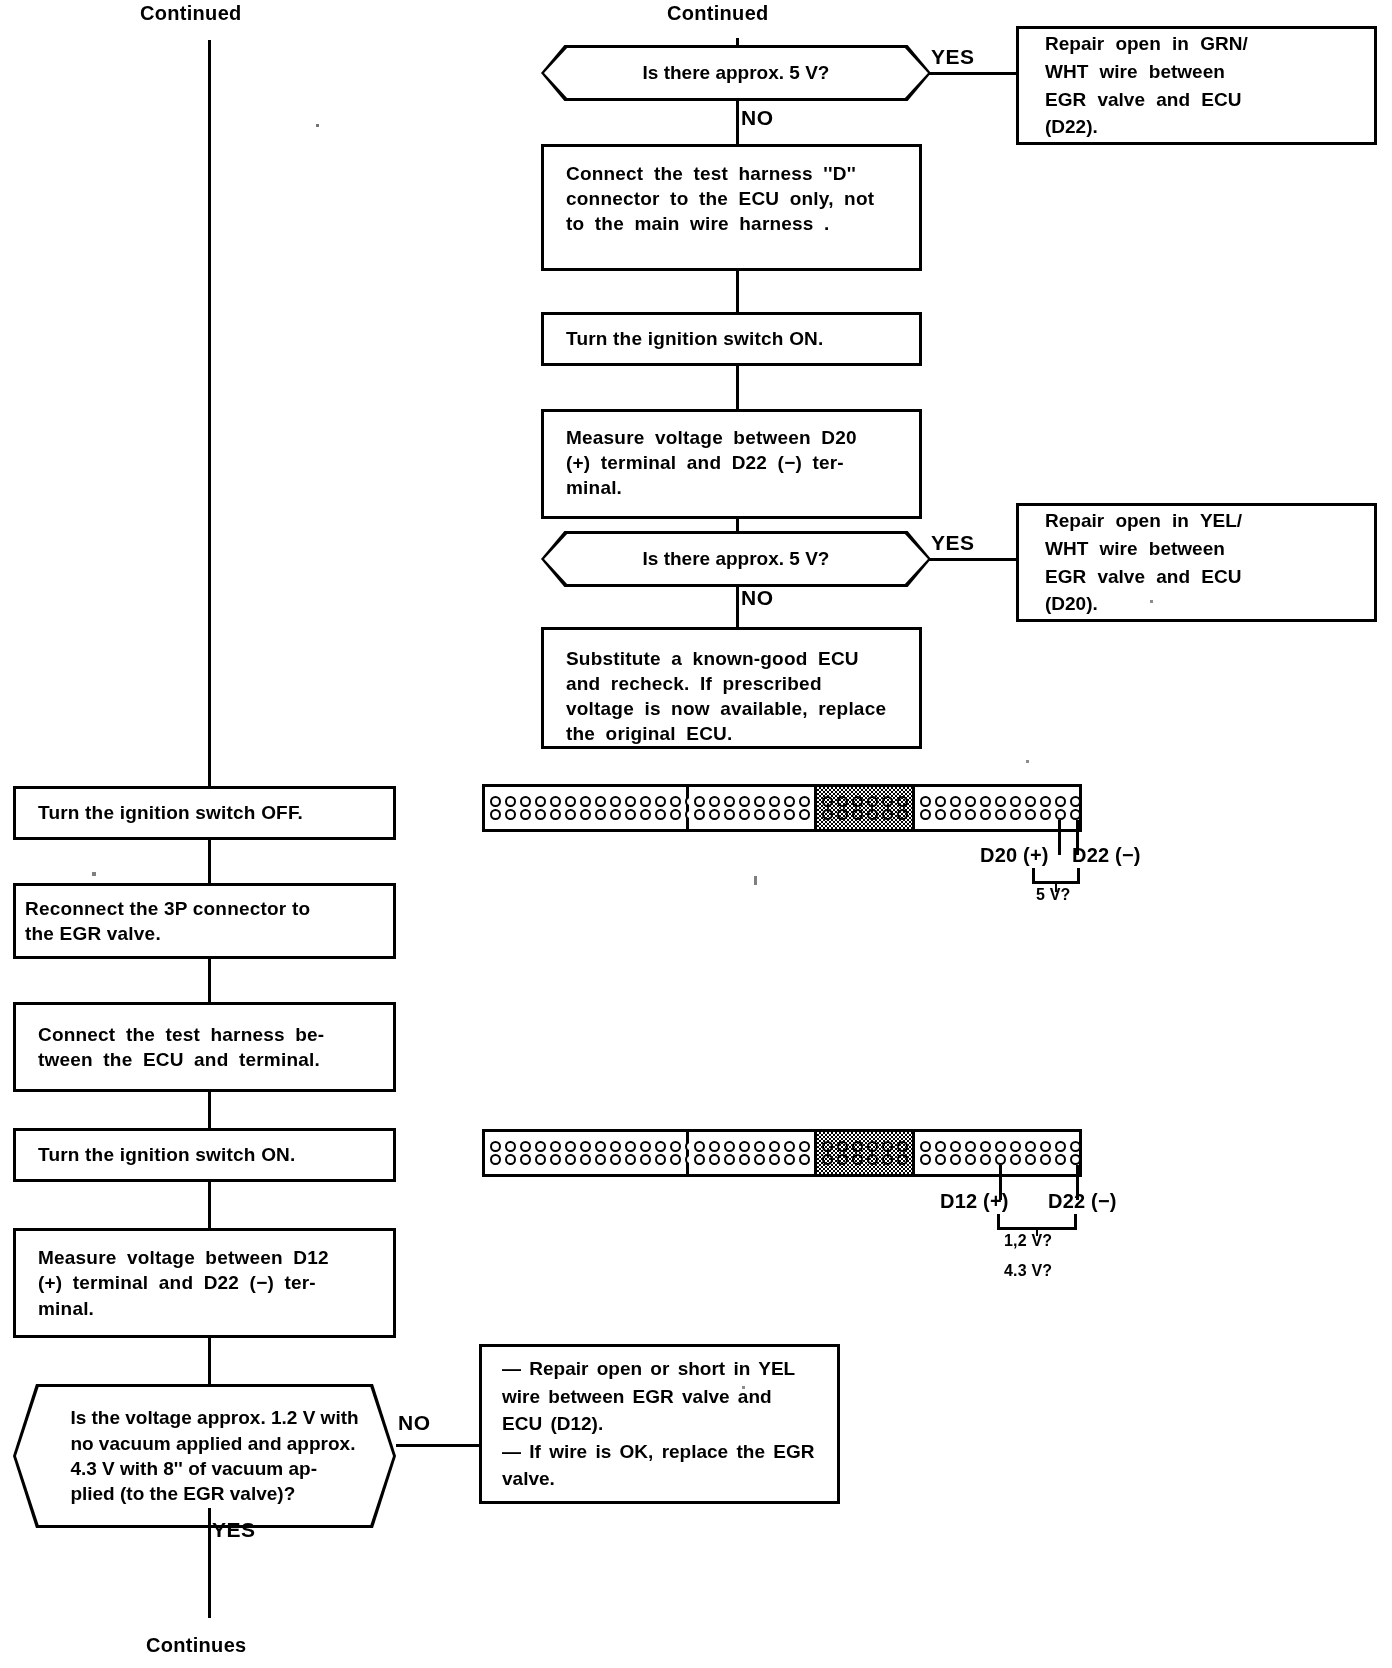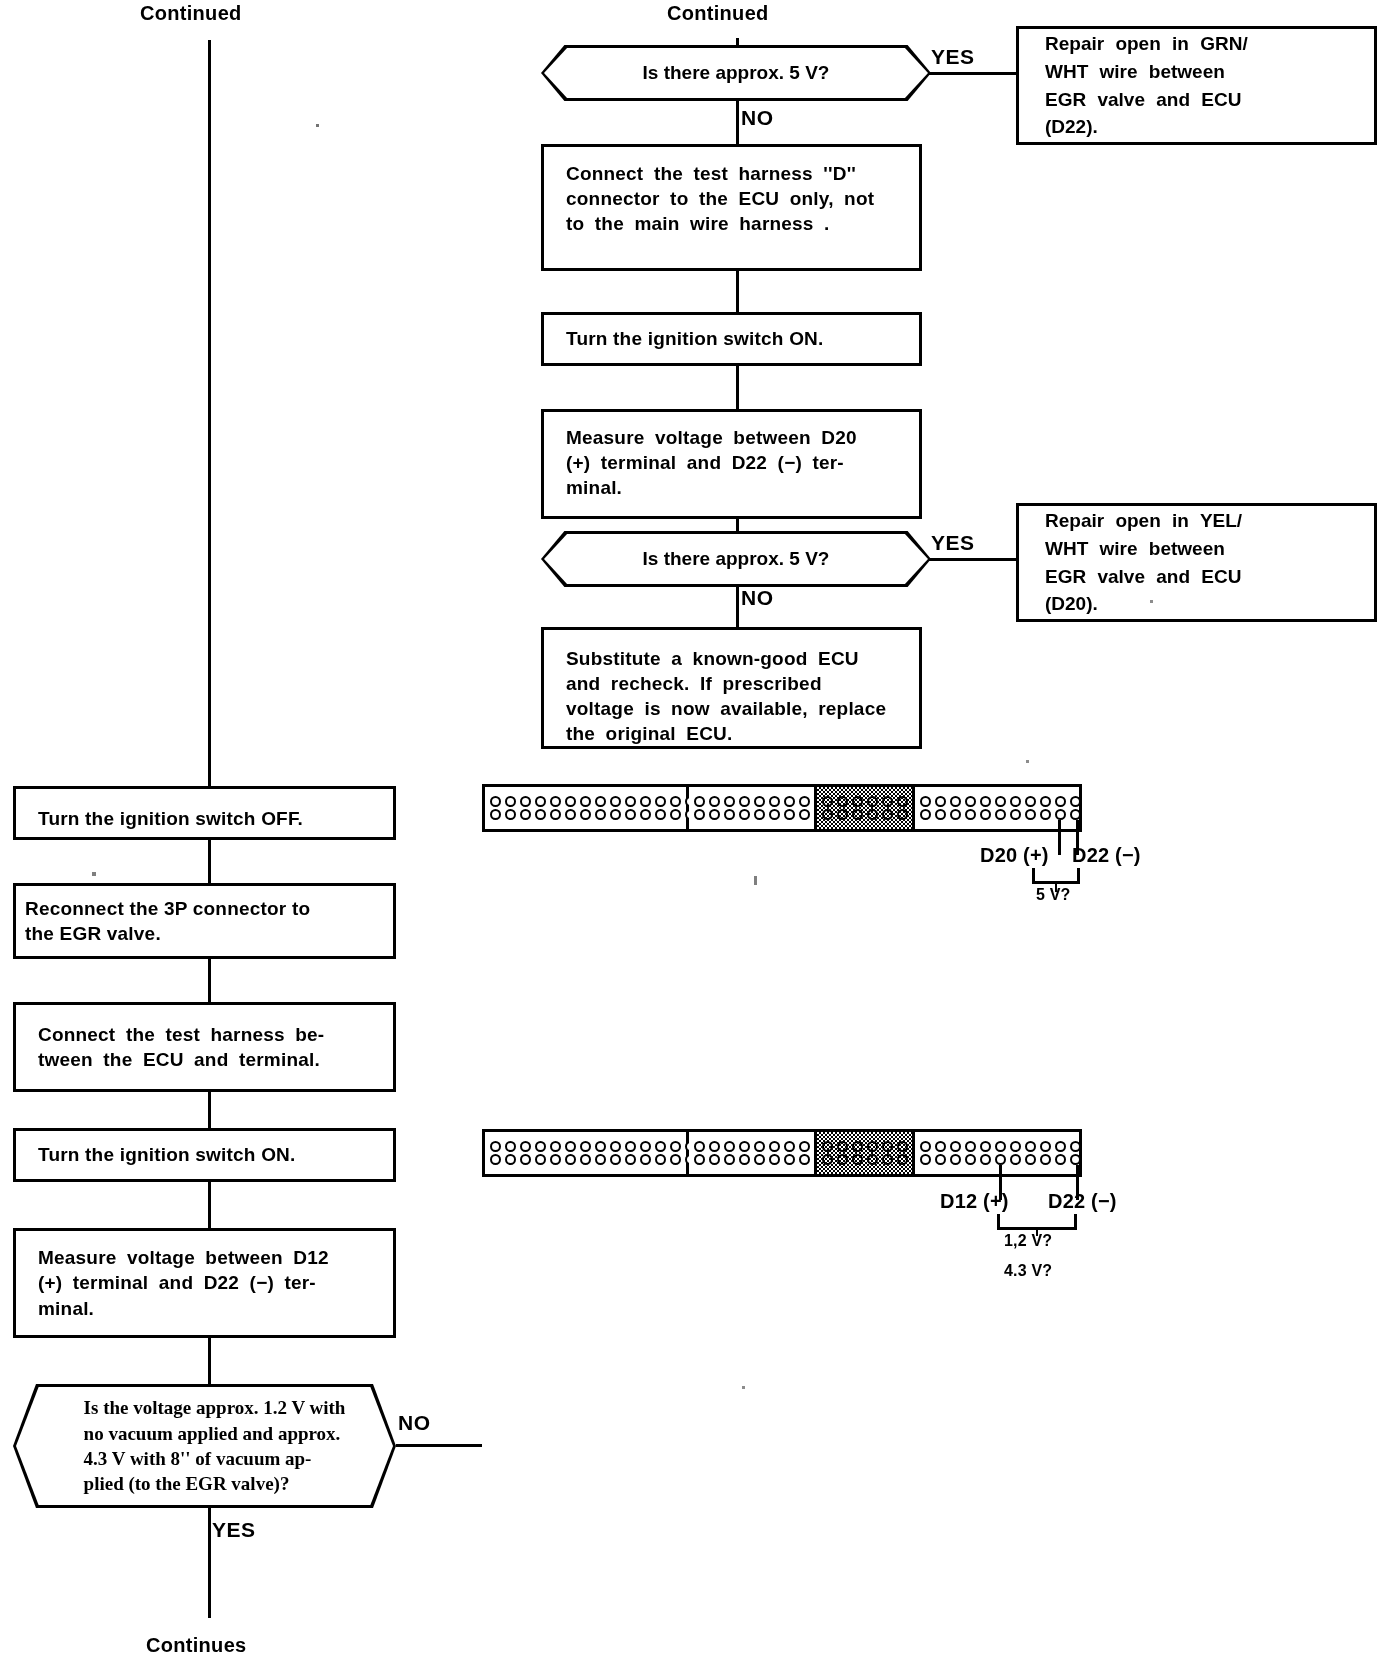--- a/index.html
+++ b/index.html
@@ -178,21 +178,21 @@
 </style>
 </head>
 <body>
 
 <div id="page">
 
   <div class="page-label" style="left:140px; top:2px;">Continued</div>
 
   <div class="vline" style="left:208px; top:40px; height:748px;"></div>
 
-  <div class="proc-box" style="left:13px; top:786px; width:383px; height:54px;align-items:flex-end;">
+  <div class="proc-box" style="left:13px; top:786px; width:383px; height:54px;">
     <span class="txt">Turn the ignition switch OFF.</span>
   </div>
 
   <div class="vline" style="left:208px; top:840px; height:43px;"></div>
 
   <div class="proc-box" style="left:13px; top:883px; width:383px; height:76px;padding-left:9px;">
     <span class="txt">Reconnect the 3P connector to
 the EGR valve.</span>
   </div>
 
@@ -212,37 +212,44 @@
   <div class="vline" style="left:208px; top:1182px; height:46px;"></div>
 
   <div class="proc-box wide" style="left:13px; top:1228px; width:383px; height:110px;">
     <span class="txt">Measure  voltage  between  D12
 (+)  terminal  and  D22  (−)  ter-
 minal.</span>
   </div>
 
   <div class="vline" style="left:208px; top:1338px; height:46px;"></div>
 
-  <div class="hex" style="left:13px; top:1384px; width:383px; height:124px;font-family:Liberation Serif, serif;">
+  <div class="hex" style="left:13px; top:1384px; width:383px; height:144px;">
     <div class="hex-shape"></div>
     <div class="hex-inner"></div>
     <span class="txt" style="padding-left:20px;">Is the voltage approx. 1.2 V with
 no vacuum applied and approx.
 4.3 V with 8'' of vacuum ap-
 plied (to the EGR valve)?</span>
   </div>
 
   <div class="hline" style="left:396px; top:1444px; width:86px;"></div>
   <div class="flow-label" style="left:398px; top:1411px;">NO</div>
 
   <div class="vline" style="left:208px; top:1508px; height:110px;"></div>
   <div class="flow-label" style="left:212px; top:1518px;">YES</div>
 
   <div class="page-label" style="left:146px; top:1634px;">Continues</div>
 
+  <div class="repair-box" style="left:479px; top:1344px; width:361px; height:160px; padding-left:20px;">
+    <span class="txt" style="word-spacing:3px;">—  Repair  open  or  short  in  YEL
+    wire  between  EGR  valve  and
+    ECU (D12).
+—  If wire is OK, replace the EGR
+    valve.</span>
+  </div>
 
   <div class="page-label" style="left:667px; top:2px;">Continued</div>
 
   <div class="vline" style="left:736px; top:38px; height:20px;"></div>
 
   <div class="hex center" style="left:541px; top:45px; width:390px; height:56px;">
     <div class="hex-shape"></div>
     <div class="hex-inner"></div>
     <span class="txt">Is there approx. 5 V?</span>
   </div>

